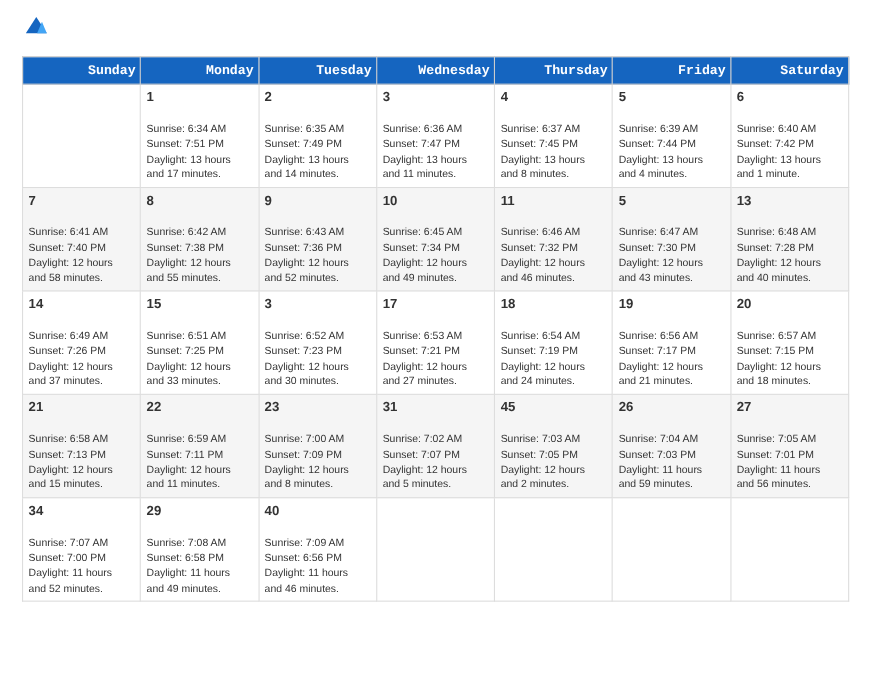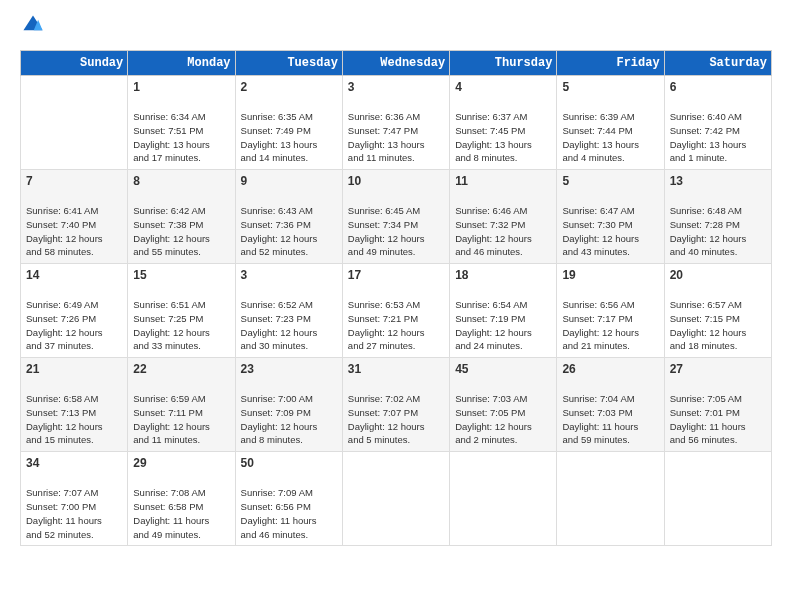--- a/index.html
+++ b/index.html
@@ -256,21 +256,21 @@
         <tr>
           <td>
             <span class="day-num">34</span>
             <div class="day-detail">Sunrise: 7:07 AM<br>Sunset: 7:00 PM<br>Daylight: 11 hours<br>and 52 minutes.</div>
           </td>
           <td>
             <span class="day-num">29</span>
             <div class="day-detail">Sunrise: 7:08 AM<br>Sunset: 6:58 PM<br>Daylight: 11 hours<br>and 49 minutes.</div>
           </td>
           <td>
-            <span class="day-num">50</span>
+            <span class="day-num">40</span>
             <div class="day-detail">Sunrise: 7:09 AM<br>Sunset: 6:56 PM<br>Daylight: 11 hours<br>and 46 minutes.</div>
           </td>
           <td class="empty-cell"></td>
           <td class="empty-cell"></td>
           <td class="empty-cell"></td>
           <td class="empty-cell"></td>
         </tr>
       </tbody>
   </table>
 </div>

